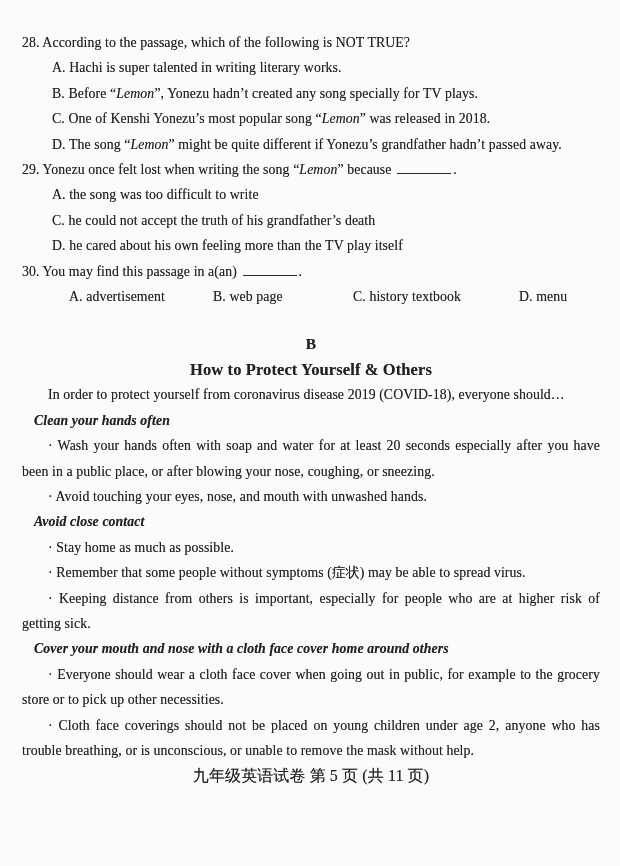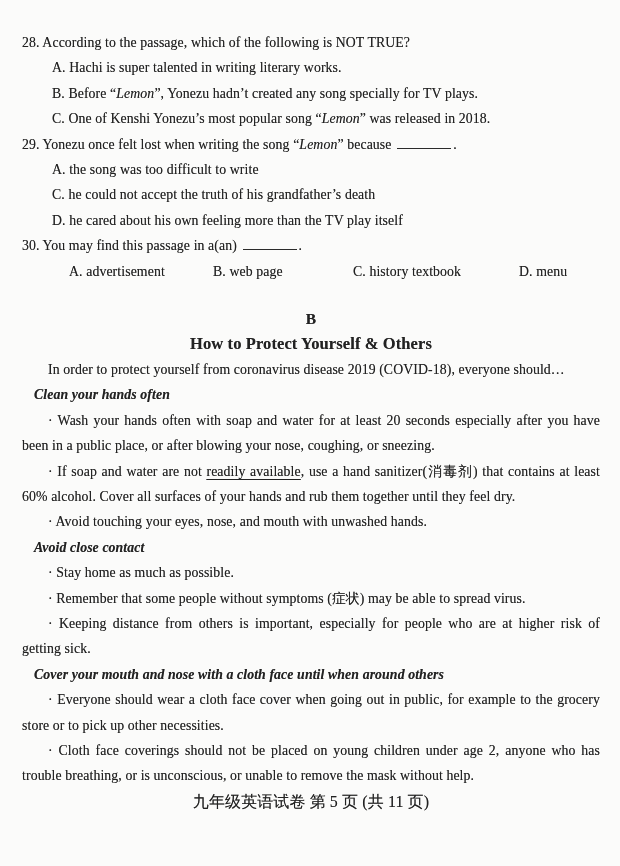--- a/index.html
+++ b/index.html
@@ -46,20 +46,21 @@
 <body>
 
 <div class="page">
 
   <div>
 
     <p class="nowrap"><span>28.</span> <span>According to the passage, which of the following is NOT TRUE?</span></p>
     <p class="opt nowrap"><span>A. Hachi is super talented in writing literary works.</span></p>
     <p class="opt nowrap"><span>B. Before “</span><em>Lemon</em><span>”, Yonezu hadn’t created any song specially for TV plays.</span></p>
     <p class="opt nowrap"><span>C. One of Kenshi Yonezu’s most popular song “</span><em>Lemon</em><span>” was released in 2018.</span></p>
+    <p class="opt nowrap"><span>D. The song “</span><em>Lemon</em><span>” might be quite different if Yonezu’s grandfather hadn’t passed away.</span></p>
 
     <p class="nowrap"><span>29.</span> <span>Yonezu once felt lost when writing the song “</span><em>Lemon</em><span>” because</span> <span class="blank"></span><span>.</span></p>
     <p class="opt nowrap"><span>A. the song was too difficult to write</span></p>
     <p class="opt nowrap"><span>C. he could not accept the truth of his grandfather’s death</span></p>
     <p class="opt nowrap"><span>D. he cared about his own feeling more than the TV play itself</span></p>
 
     <p class="nowrap"><span>30.</span> <span>You may find this passage in a(an)</span> <span class="blank"></span><span>.</span></p>
     <p class="q30-row nowrap">
       <span class="w1">A. advertisement</span>
       <span class="w2">B. web page</span>
@@ -70,28 +71,27 @@
 
   <div class="gap"></div>
 
   <div>
     <p class="center b-label">B</p>
     <p class="center title">How to Protect Yourself &amp; Others</p>
     <p class="intro nowrap">In order to protect yourself from coronavirus disease 2019 (COVID-18), everyone should…</p>
 
     <p class="heading nowrap">Clean your hands often</p>
     <p class="bullet"><span>·</span> <span>Wash your hands often with soap and water for at least 20 seconds especially after you have been in a public place, or after blowing your nose, coughing, or sneezing.</span></p>
-    <p class="bullet"><span>·</span> <span>If soap and water are not </span><span class="u">readily available</span><span>, use a hand sanitizer(消毒剂) that contains at least 60% alcohol. Cover all surfaces of your hands and rub them together until they feel dry.</span></p>
     <p class="bullet nowrap"><span>·</span> <span>Avoid touching your eyes, nose, and mouth with unwashed hands.</span></p>
 
     <p class="heading nowrap">Avoid close contact</p>
     <p class="bullet nowrap"><span>·</span> <span>Stay home as much as possible.</span></p>
     <p class="bullet nowrap"><span>·</span> <span>Remember that some people without symptoms (症状) may be able to spread virus.</span></p>
     <p class="bullet"><span>·</span> <span>Keeping distance from others is important, especially for people who are at higher risk of getting sick.</span></p>
 
-    <p class="heading nowrap">Cover your mouth and nose with a cloth face until when around others</p>
+    <p class="heading nowrap">Cover your mouth and nose with a cloth face cover home around others</p>
     <p class="bullet"><span>·</span> <span>Everyone should wear a cloth face cover when going out in public, for example to the grocery store or to pick up other necessities.</span></p>
     <p class="bullet"><span>·</span> <span>Cloth face coverings should not be placed on young children under age 2, anyone who has trouble breathing, or is unconscious, or unable to remove the mask without help.</span></p>
   </div>
 
   <p class="footer">九年级英语试卷  第 5 页 (共 11 页)</p>
 
 </div>
 
 </body></html>

